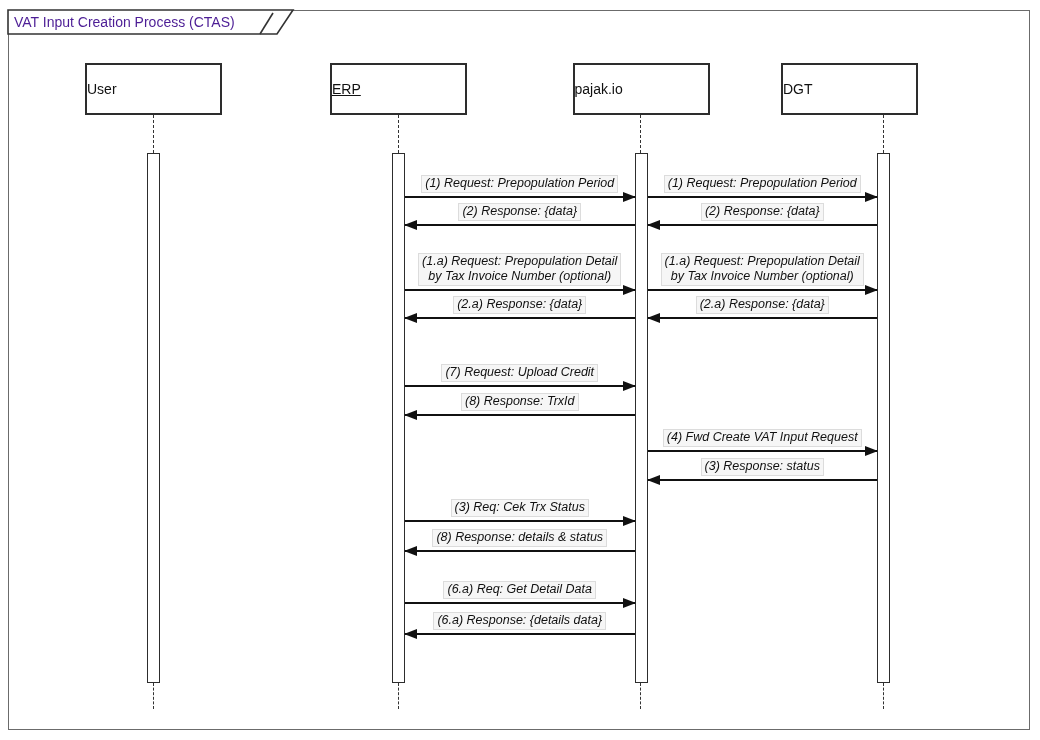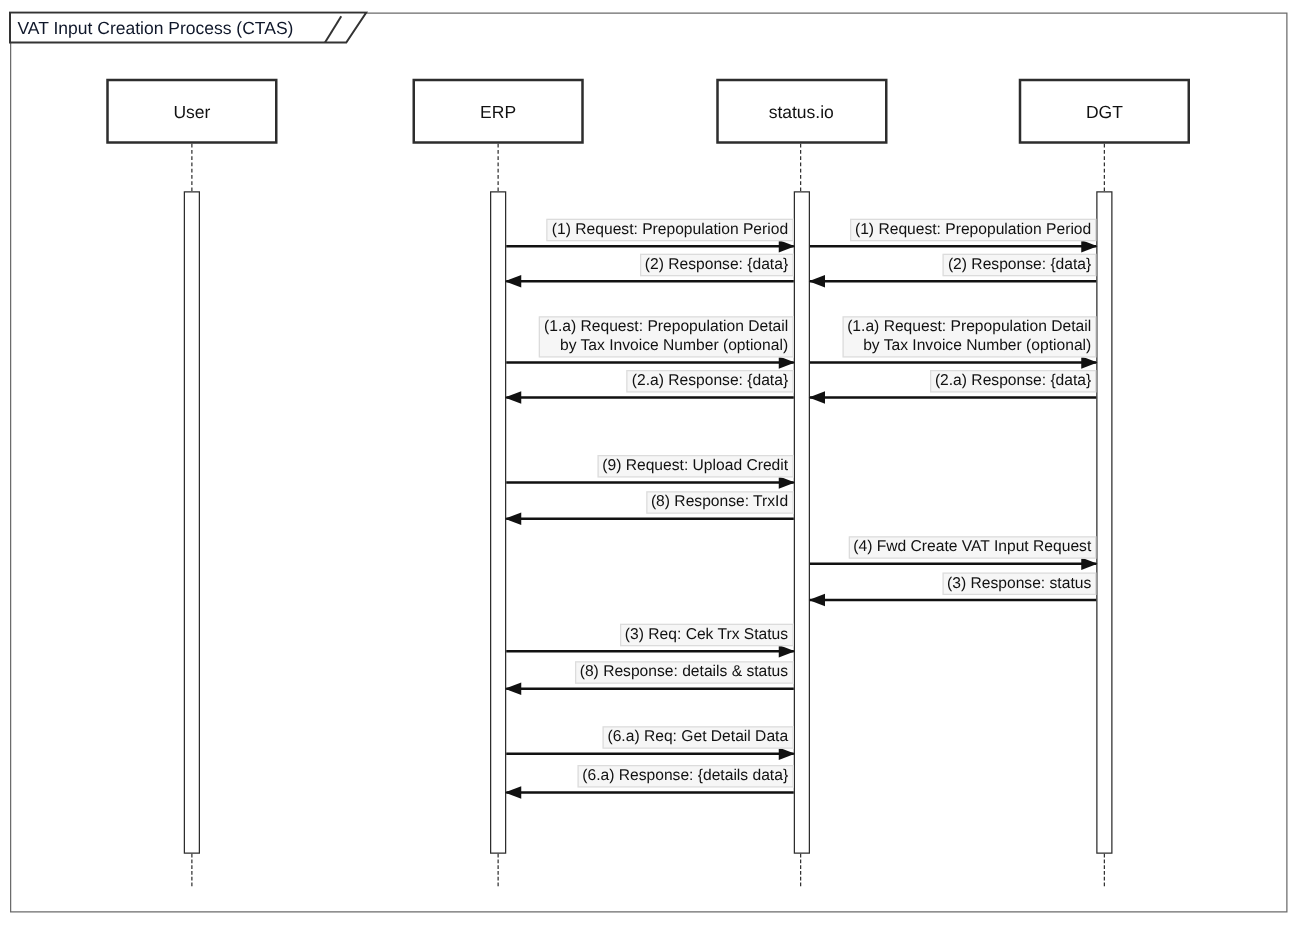--- a/index.html
+++ b/index.html
@@ -1,29 +1,29 @@
 <!DOCTYPE html>
 <html><head>
 <meta charset="utf-8">
 <style>
   html,body{margin:0;padding:0;background:#ffffff;}
   #canvas{position:relative;width:1040px;height:740px;background:#ffffff;overflow:hidden;
           font-family:"Liberation Sans", sans-serif;color:#1a1a1a;}
   .frame{position:absolute;left:8px;top:10px;width:1022px;height:720px;
          border:1.5px solid #6b6b6b;background:#ffffff;box-sizing:border-box;}
   .frame-label-svg{position:absolute;left:-2px;top:-2px;}
-  .frame-title{position:absolute;left:5px;top:3px;width:250px;font-size:14px;color:#0f172a;}
+  .frame-title{position:absolute;left:5px;top:3px;width:250px;font-size:14px;color:#4c1d95;}
   .participant{position:absolute;width:137px;height:52px;border:2px solid #2d2d2d;
                background:#ffffff;box-sizing:border-box;display:flex;align-items:center;
-               justify-content:center;font-size:14px;color:#111;}
+               justify-content:flex-start;font-size:14px;color:#111;}
   .dash{position:absolute;width:0;border-left:1.6px dashed #333333;}
   .bar{position:absolute;width:13px;border:1.6px solid #2d2d2d;background:#ffffff;box-sizing:border-box;}
   .msg{position:absolute;height:0;}
   .msg-line{position:absolute;left:0;right:0;top:0;border-top:2px solid #111111;}
-  .msg-label{position:absolute;left:0;right:0;bottom:3px;text-align:right;}
+  .msg-label{position:absolute;left:0;right:0;bottom:3px;text-align:center;font-style:italic;}
   .msg-label span{display:inline-block;background:#f6f6f6;border:1px solid #dcdcdc;
                   padding:0 3px 1px 3px;font-size:12.5px;line-height:1.22;color:#111;
                   white-space:pre-line;}
   .head{position:absolute;width:0;height:0;top:-4px;}
   .head.right{right:-1px;border-top:5px solid transparent;border-bottom:5px solid transparent;
               border-left:13px solid #111111;}
   .head.left{left:-1px;border-top:5px solid transparent;border-bottom:5px solid transparent;
              border-right:13px solid #111111;}
 </style>
 </head>
@@ -36,33 +36,33 @@
       <line x1="253" y1="25" x2="266" y2="4" stroke="#333333" stroke-width="1.6"></line>
     </svg>
     <div class="frame-title">VAT Input Creation Process (CTAS)</div>
     <div id="layers">
         <div class="participant" style="left: 76px; top: 52px;">
           <span>User</span>
         </div>
         <div class="dash" style="left: 143.5px; top: 104px; height: 38px;"></div>
         <div class="bar" style="left: 138px; top: 142px; height: 530px;"></div>
         <div class="dash" style="left: 143.5px; top: 672px; height: 26px;"></div>
-        <div class="participant" style="left: 321px; top: 52px;">
+        <div class="participant" style="left: 321px; top: 52px; text-decoration: underline;">
           <span>ERP</span>
         </div>
         <div class="dash" style="left: 388.5px; top: 104px; height: 38px;"></div>
         <div class="bar" style="left: 383px; top: 142px; height: 530px;"></div>
         <div class="dash" style="left: 388.5px; top: 672px; height: 26px;"></div>
         <div class="participant" style="left: 563.5px; top: 52px;">
-          <span>status.io</span>
+          <span>pajak.io</span>
         </div>
         <div class="dash" style="left: 631px; top: 104px; height: 38px;"></div>
         <div class="bar" style="left: 625.5px; top: 142px; height: 530px;"></div>
         <div class="dash" style="left: 631px; top: 672px; height: 26px;"></div>
-        <div class="participant" style="left: 806px; top: 52px;">
+        <div class="participant" style="left: 772px; top: 52px;">
           <span>DGT</span>
         </div>
         <div class="dash" style="left: 873.5px; top: 104px; height: 38px;"></div>
         <div class="bar" style="left: 868px; top: 142px; height: 530px;"></div>
         <div class="dash" style="left: 873.5px; top: 672px; height: 26px;"></div>
         <div class="msg" style="left: 396px; top: 185px; width: 229.5px;">
           <div class="msg-line"></div>
           <div class="head right"></div>
           <div class="msg-label"><span>(1) Request: Prepopulation Period</span></div>
         </div>
@@ -99,21 +99,21 @@
           <div class="msg-label"><span>(2.a) Response: {data}</span></div>
         </div>
         <div class="msg" style="left: 638.5px; top: 306px; width: 229.5px;">
           <div class="msg-line"></div>
           <div class="head left"></div>
           <div class="msg-label"><span>(2.a) Response: {data}</span></div>
         </div>
         <div class="msg" style="left: 396px; top: 374px; width: 229.5px;">
           <div class="msg-line"></div>
           <div class="head right"></div>
-          <div class="msg-label"><span>(9) Request: Upload Credit</span></div>
+          <div class="msg-label"><span>(7) Request: Upload Credit</span></div>
         </div>
         <div class="msg" style="left: 396px; top: 403px; width: 229.5px;">
           <div class="msg-line"></div>
           <div class="head left"></div>
           <div class="msg-label"><span>(8) Response: TrxId</span></div>
         </div>
         <div class="msg" style="left: 638.5px; top: 439px; width: 229.5px;">
           <div class="msg-line"></div>
           <div class="head right"></div>
           <div class="msg-label"><span>(4) Fwd Create VAT Input Request</span></div>

